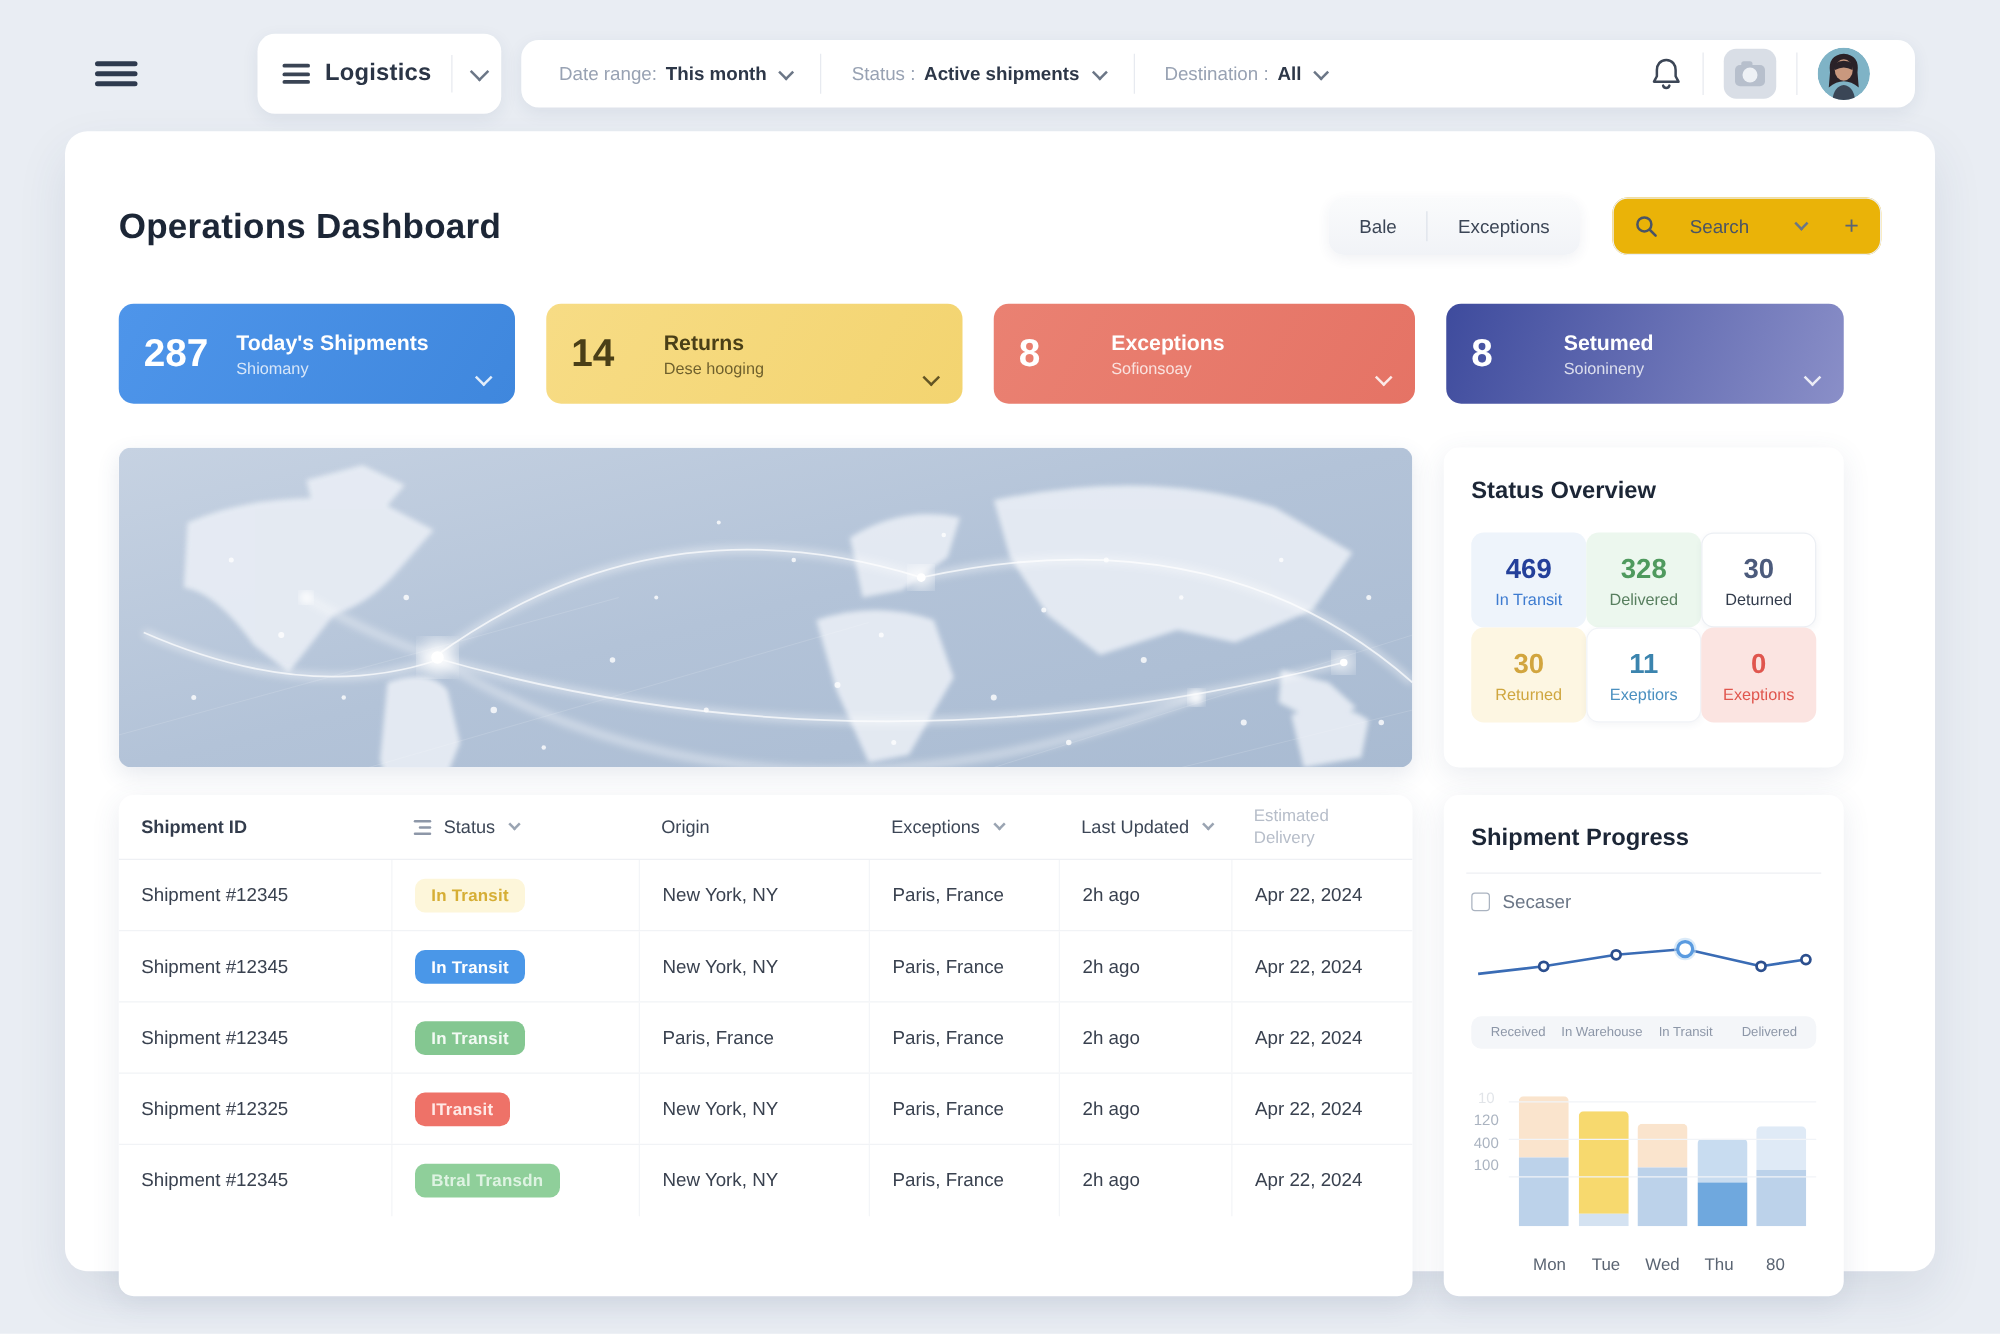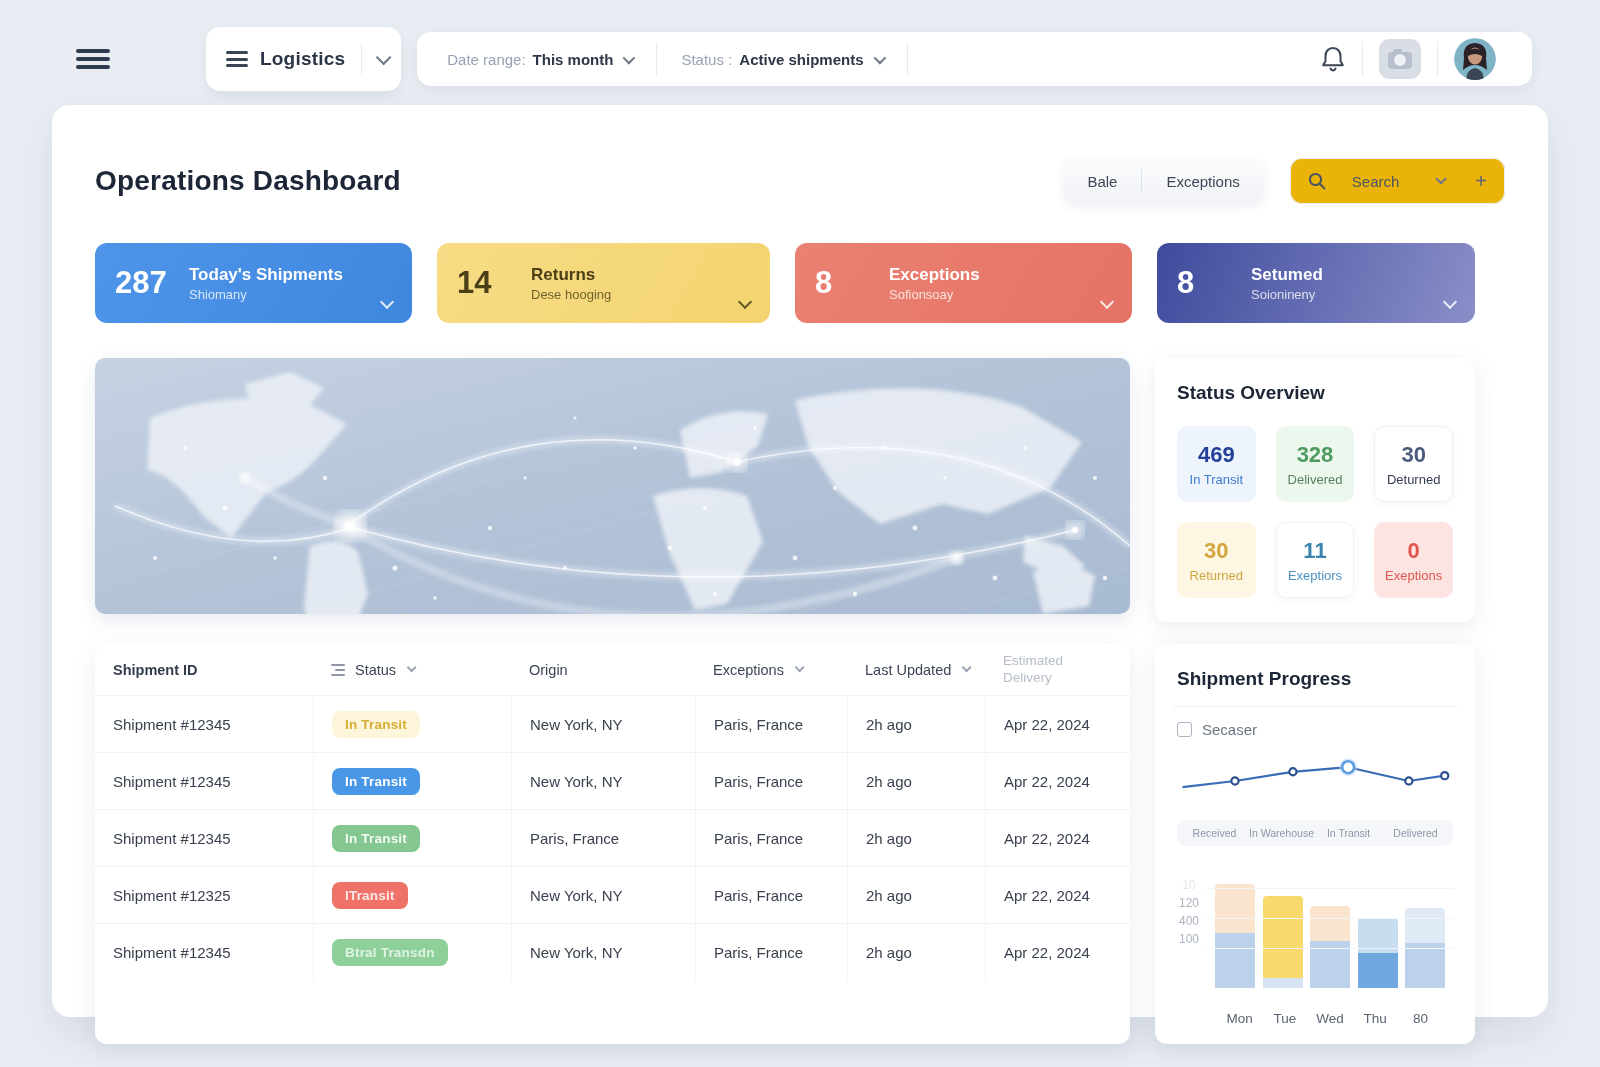--- a/index.html
+++ b/index.html
@@ -49,21 +49,21 @@
   .kpi { height:80px; border-radius:12px; display:flex; align-items:center; padding:0 20px; position:relative; cursor:pointer; }
   .kpi-val { font-size:31px; font-weight:bold; margin-right:18px; min-width:56px; }
   .kpi-title { font-size:17px; font-weight:bold; line-height:1.35; }
   .kpi-sub { font-size:13px; opacity:.78; }
   .kpi .kchev { position:absolute; right:20px; bottom:16px; width:10px; height:10px; border-right:2.5px solid currentColor; border-bottom:2.5px solid currentColor; transform:rotate(45deg); opacity:.85; }
   
   .mid-row { display:grid; grid-template-columns:1035px 320px; column-gap:25px; margin-top:35px; }
   .map-wrap { height:256px; border-radius:10px; overflow:hidden; box-shadow:0 6px 18px rgba(60,80,120,.12); }
   .panel { background:#fff; border-radius:12px; box-shadow:0 6px 22px rgba(60,80,120,.10); padding:24px 22px; }
   .panel-title { font-size:19px; font-weight:bold; color:#1c2636; }
-  .status-grid { display:grid; grid-template-columns:1fr 1fr 1fr; gap:20px; margin-top:22px; }
+  .status-grid { display:grid; grid-template-columns:1fr 1fr 1fr; gap:0; margin-top:22px; }
   .stile { border-radius:10px; height:76px; display:flex; flex-direction:column; align-items:center; justify-content:center; gap:4px; }
   .stile .sval { font-size:22px; font-weight:bold; }
   .stile .slab { font-size:13px; }
   
   .bot-row { display:grid; grid-template-columns:1035px 320px; column-gap:25px; margin-top:22px; }
   .table-wrap { background:#fff; border-radius:12px; box-shadow:0 6px 22px rgba(60,80,120,.10); overflow:hidden; }
   .trow { display:grid; grid-template-columns:218px 198px 184px 152px 138px 145px; align-items:center; }
   .thead { height:52px; border-bottom:1px solid #eef0f4; }
   .th { font-size:14.5px; color:#3c4656; display:flex; align-items:center; gap:8px; padding-left:18px; cursor:pointer; }
   .th.gray { color:#b6bdc9; line-height:1.25; font-size:13.5px; }
@@ -119,20 +119,25 @@
       <span class="fvalue">This month</span>
       <span class="chev"></span>
     </div>
     <span class="fdiv"></span>
     <div class="fgroup">
       <span class="flabel">Status :</span>
       <span class="fvalue">Active shipments</span>
       <span class="chev"></span>
     </div>
     <span class="fdiv"></span>
+    <div class="fgroup">
+      <span class="flabel">Destination :</span>
+      <span class="fvalue">All</span>
+      <span class="chev"></span>
+    </div>
 
     <div class="tb-right">
       <button class="icon-btn">
         <svg width="26" height="28" viewBox="0 0 26 28">
           <path d="M13 3 C8 3 5.5 7 5.5 11 v5 l-2.3 4.3 h19.6 L20.5 16 v-5 C20.5 7 18 3 13 3 Z" fill="none" stroke="#3c4656" stroke-width="2" stroke-linejoin="round"></path>
           <path d="M10.5 23.5 a2.6 2.6 0 0 0 5 0" fill="none" stroke="#3c4656" stroke-width="2" stroke-linecap="round"></path>
         </svg>
       </button>
       <span class="fdiv"></span>
       <div class="cam-wrap">

